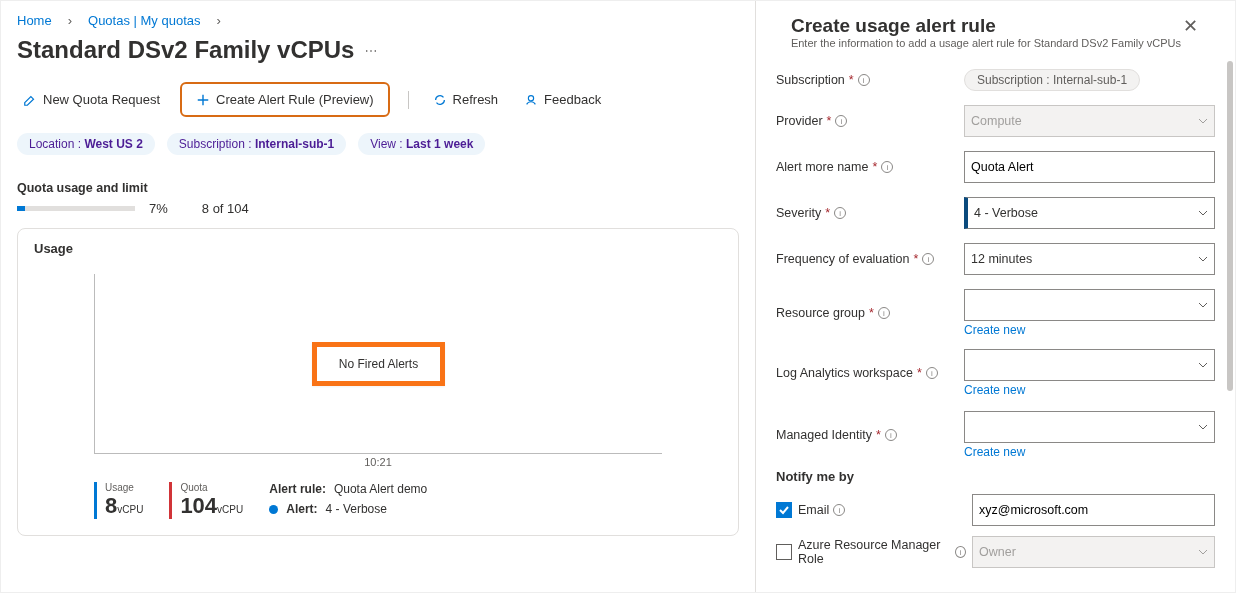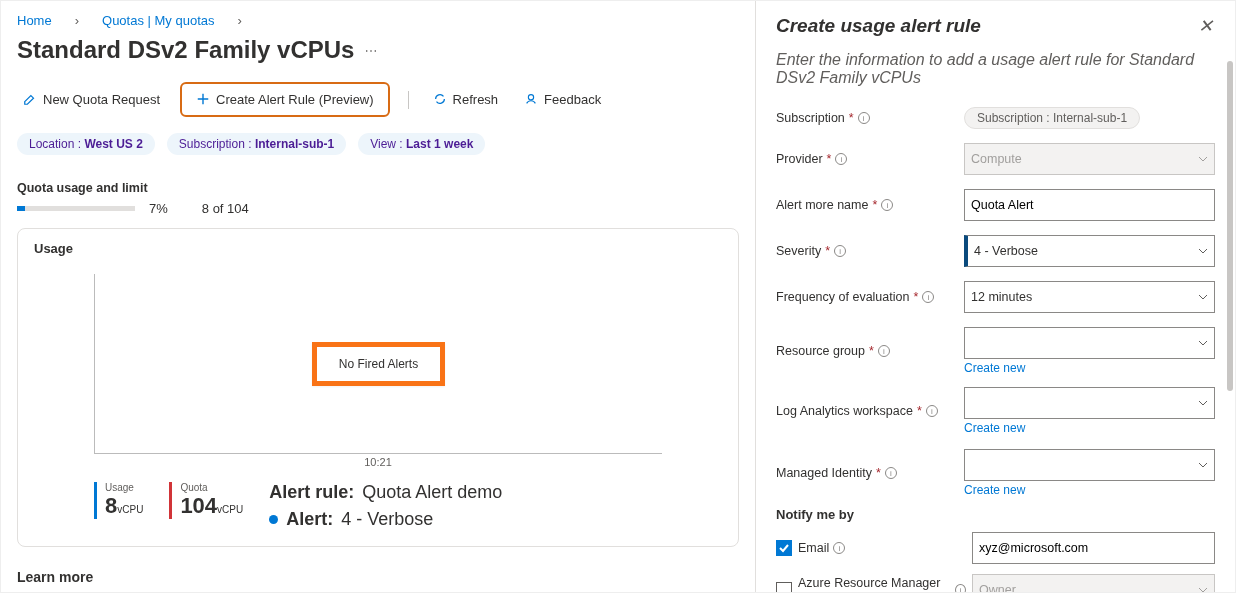--- a/index.html
+++ b/index.html
@@ -1,25 +1,25 @@
 <!DOCTYPE html>
 <html><head>
 <meta charset="utf-8">
 <style>
   * { box-sizing: border-box; }
   html, body { margin: 0; padding: 0; font-family: "Segoe UI", Arial, sans-serif; font-size: 13px; color: #323130; background: #fff; }
   .app { display: flex; width: 1236px; height: 593px; border: 1px solid #eee; }
   .main { flex: 1; padding: 12px 16px 0 16px; overflow: hidden; }
-  .breadcrumb { font-size: 13px; display: flex; gap: 23px; color: #0078d4; }
+  .breadcrumb { font-size: 13px; display: flex; gap: 16px; color: #0078d4; }
   .breadcrumb .sep { color: #605e5c; }
   .title-row { display: flex; align-items: center; gap: 10px; margin-top: 8px; }
   .page-title { font-size: 24px; font-weight: 600; color: #323130; }
   .ellipsis { color: #605e5c; letter-spacing: 2px; cursor: pointer; }
   .toolbar { display: flex; align-items: center; gap: 14px; margin-top: 18px; }
-  .tool-btn { display: inline-flex; align-items: flex-start; gap: 6px; font-size: 13px; color: #323130; cursor: pointer; padding: 4px 6px; border-radius: 2px; white-space: nowrap; }
+  .tool-btn { display: inline-flex; align-items: flex-end; gap: 6px; font-size: 13px; color: #323130; cursor: pointer; padding: 4px 6px; border-radius: 2px; white-space: nowrap; }
   .tool-btn svg { width: 14px; height: 14px; }
   .highlight-box { border: 2px solid #d86b14; border-radius: 6px; padding: 4px 8px; }
   .vsep { width: 1px; height: 18px; background: #c8c6c4; margin: 0 4px; }
   .pill-row { display: flex; gap: 12px; margin-top: 16px; }
   .pill { background: #edf5fb; color: #4c1d95; font-size: 12px; padding: 4px 12px; border-radius: 12px; }
   .pill b { font-weight: 600; }
   .section-title { font-weight: 600; font-size: 12.5px; margin-top: 26px; }
   .usage-bar-row { display: flex; align-items: center; gap: 14px; margin-top: 6px; }
   .usage-bar { width: 118px; height: 5px; background: #e1dfdd; position: relative; }
   .usage-bar-fill { position: absolute; left: 0; top: 0; bottom: 0; background: #0078d4; }
@@ -28,30 +28,30 @@
   .chart-area { margin: 18px 60px 0 60px; height: 180px; border-left: 1px solid #bbb; border-bottom: 1px solid #bbb; position: relative; display: flex; align-items: center; justify-content: center; }
   .no-alerts { background: #fff; border: 5px solid #f97316; padding: 10px 22px; font-size: 12px; box-shadow: 0 1px 2px rgba(0,0,0,0.05); }
   .xlabel { text-align: center; font-size: 11px; color: #605e5c; margin-top: 2px; }
   .stats-row { display: flex; align-items: flex-start; gap: 26px; margin: 14px 0 0 60px; }
   .stat { border-left: 3px solid; padding-left: 8px; }
   .stat.blue { border-color: #0078d4; }
   .stat.red { border-color: #d13438; }
   .stat-label { font-size: 10px; color: #605e5c; }
   .stat-val { font-size: 22px; font-weight: 600; }
   .stat-unit { font-size: 10px; font-weight: 400; }
-  .alert-info { display: flex; flex-direction: column; gap: 6px; font-size: 18px; }
+  .alert-info { display: flex; flex-direction: column; gap: 6px; font-size: 12px; }
   .alert-info .row { display: flex; align-items: center; gap: 8px; }
   .dot { width: 9px; height: 9px; border-radius: 50%; background: #0078d4; display: inline-block; }
   .learn-more { font-weight: 600; margin-top: 22px; font-size: 14px; }
 
   
   .panel { width: 480px; border-left: 1px solid #e1dfdd; padding: 14px 20px 0 20px; position: relative; display: flex; flex-direction: column; }
-  .panel-header { display: flex; justify-content: center; align-items: flex-start; font-style: italic; }
+  .panel-header { display: flex; justify-content: center; align-items: flex-start; }
   .panel-title { font-size: 19px; font-weight: 600; }
-  .panel-sub { font-size: 16px; color: #605e5c; margin-top: 14px; }
+  .panel-sub { font-size: 11px; color: #605e5c; margin-top: 0; }
   .close-btn { font-size: 18px; color: #605e5c; cursor: pointer; line-height: 1; padding: 2px; }
   .panel-body { margin-top: 20px; overflow-y: auto; flex: 1; }
   .field-row { display: flex; align-items: center; gap: 12px; margin-bottom: 14px; }
   .field-label { width: 176px; font-size: 12.5px; display: flex; align-items: center; gap: 4px; flex-shrink: 0; }
   .req { color: #a4262c; }
   .info-icon { width: 12px; height: 12px; border: 1px solid #8a8886; border-radius: 50%; display: inline-flex; align-items: center; justify-content: center; font-size: 8px; color: #8a8886; }
   .field-ctrl { flex: 1; }
   .pill-input { background: #f3f2f1; border: 1px solid #e1dfdd; border-radius: 12px; padding: 3px 12px; font-size: 12px; color: #605e5c; display: inline-block; }
   .select, .text-input { width: 100%; border: 1px solid #8a8886; font-size: 12.5px; padding: 3px 6px; background: #fff; height: 32px; }
   .select { display: flex; align-items: center; justify-content: space-between; cursor: pointer; }
@@ -158,21 +158,20 @@
             </div>
           <div class="row">
               <span class="dot"></span>
               <b>Alert:</b> 
               <span>4 - Verbose</span>
             </div>
         </div>
       </div>
     </div>
 
-    <div class="learn-more">Learn more</div>
   </div>
 
   <div class="panel">
     <div class="panel-header">
       <div>
         <div class="panel-title">Create usage alert rule</div>
         <div class="panel-sub">Enter the information to add a usage alert rule for Standard DSv2 Family vCPUs</div>
       </div>
       <div class="close-btn">✕</div>
     </div>

